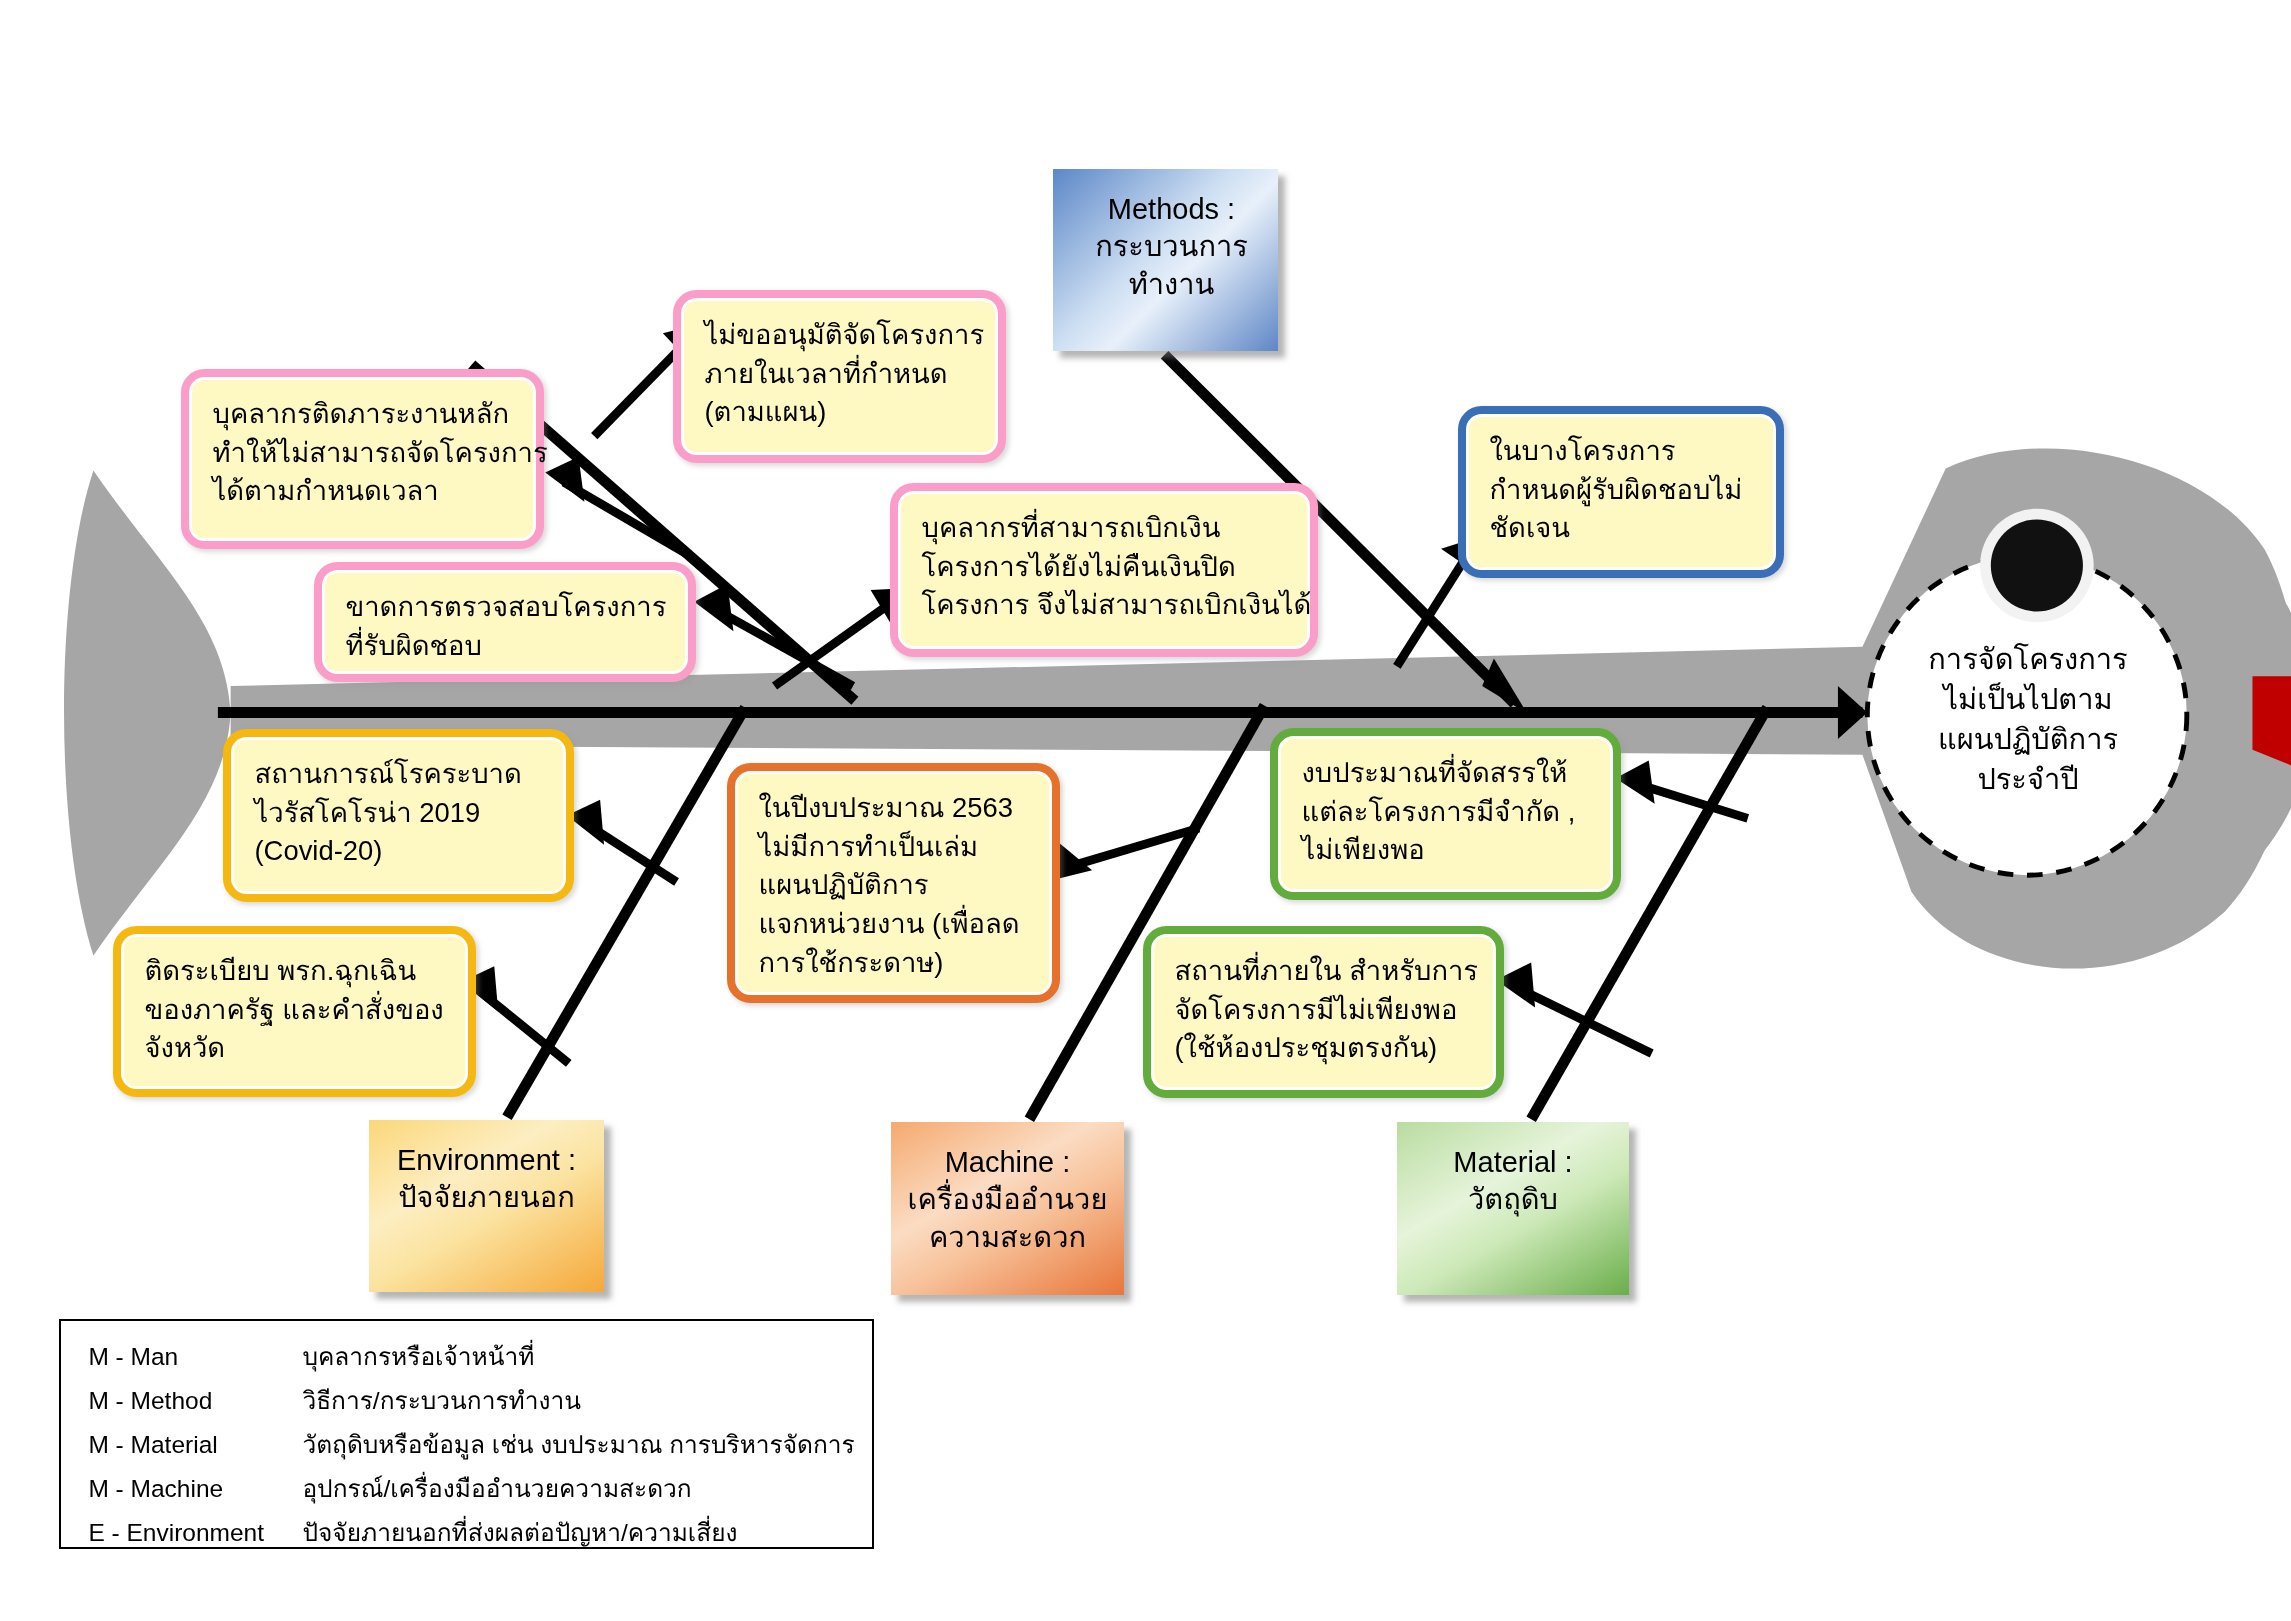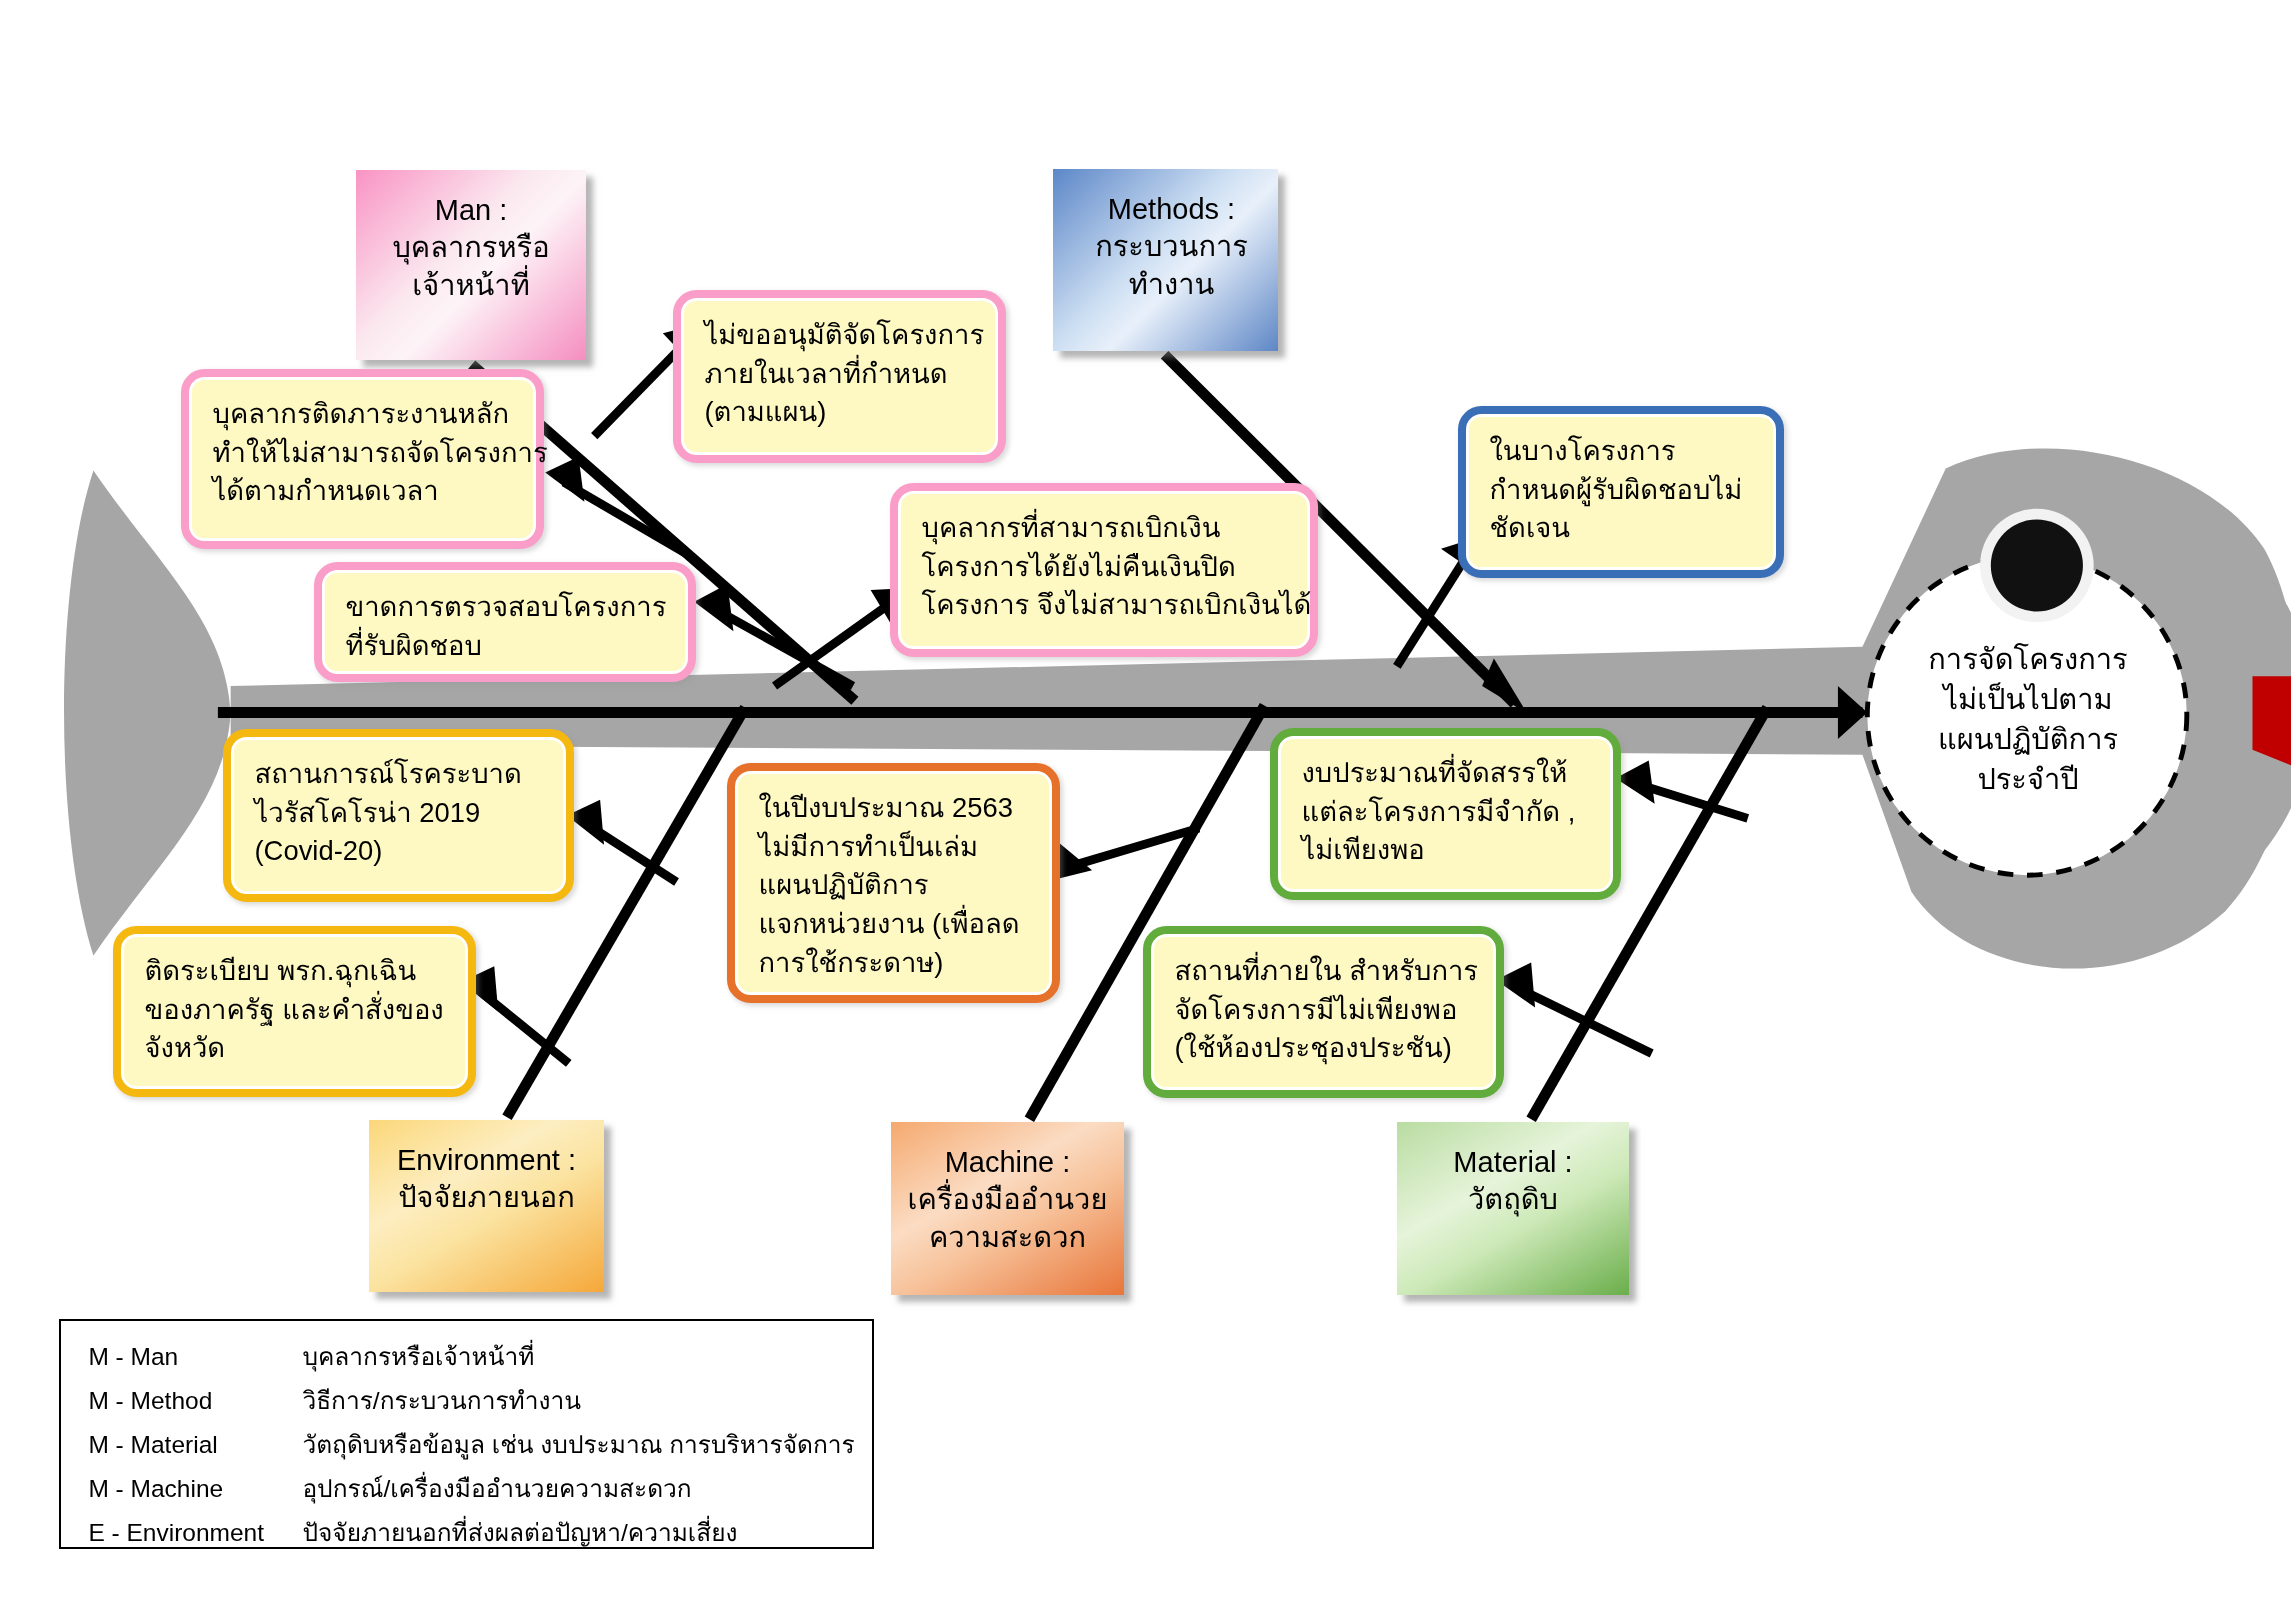--- a/index.html
+++ b/index.html
@@ -122,25 +122,20 @@
     <polygon points="1078,858 1074,898 1114,888" fill="#000"></polygon>
 
     <line x1="1783" y1="835" x2="1670" y2="800" stroke="#000" stroke-width="9"></line>
     <polygon points="1682,776 1648,794 1688,820" fill="#000"></polygon>
 
     <line x1="1685" y1="1075" x2="1548" y2="1008" stroke="#000" stroke-width="9"></line>
     <polygon points="1562,982 1526,1000 1566,1028" fill="#000"></polygon>
   </svg>
 
 
-  <div class="cat cat-man">
-    <span class="ln">Man :</span>
-    <span class="ln">บุคลากรหรือ</span>
-    <span class="ln">เจ้าหน้าที่</span>
-  </div>
 
   <div class="cat cat-methods">
     <span class="ln">Methods :</span>
     <span class="ln">กระบวนการ</span>
     <span class="ln">ทำงาน</span>
   </div>
 
   <div class="cat cat-env">
     <span class="ln">Environment :</span>
     <span class="ln">ปัจจัยภายนอก</span>
@@ -208,21 +203,21 @@
 
   <div class="cause green c-mat1">
     <span class="ln">งบประมาณที่จัดสรรให้</span>
     <span class="ln">แต่ละโครงการมีจำกัด ,</span>
     <span class="ln">ไม่เพียงพอ</span>
   </div>
 
   <div class="cause green c-mat2">
     <span class="ln">สถานที่ภายใน สำหรับการ</span>
     <span class="ln">จัดโครงการมีไม่เพียงพอ</span>
-    <span class="ln">(ใช้ห้องประชุองประชัน)</span>
+    <span class="ln">(ใช้ห้องประชุมตรงกัน)</span>
   </div>
 
   <div class="head-text">
     <span class="ln">การจัดโครงการ</span>
     <span class="ln">ไม่เป็นไปตาม</span>
     <span class="ln">แผนปฏิบัติการ</span>
     <span class="ln">ประจำปี</span>
   </div>
 
   <div class="legend">

